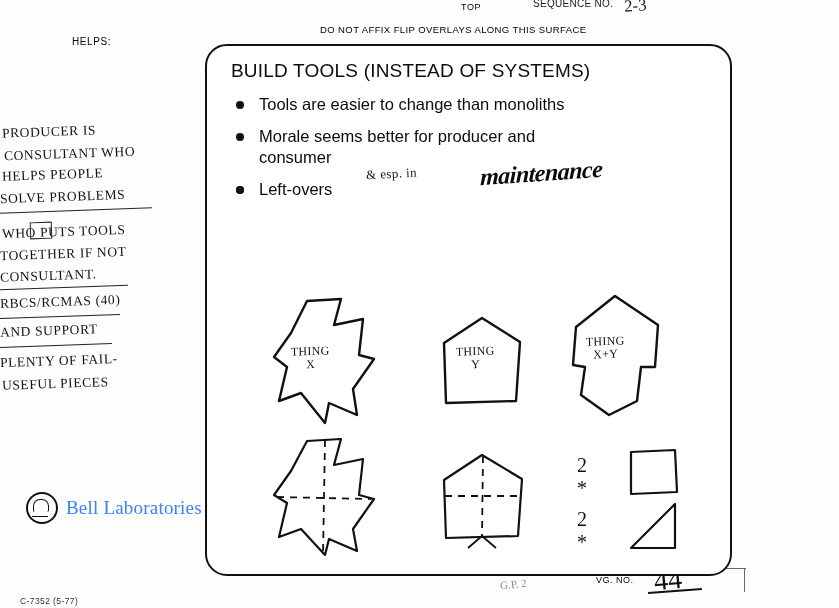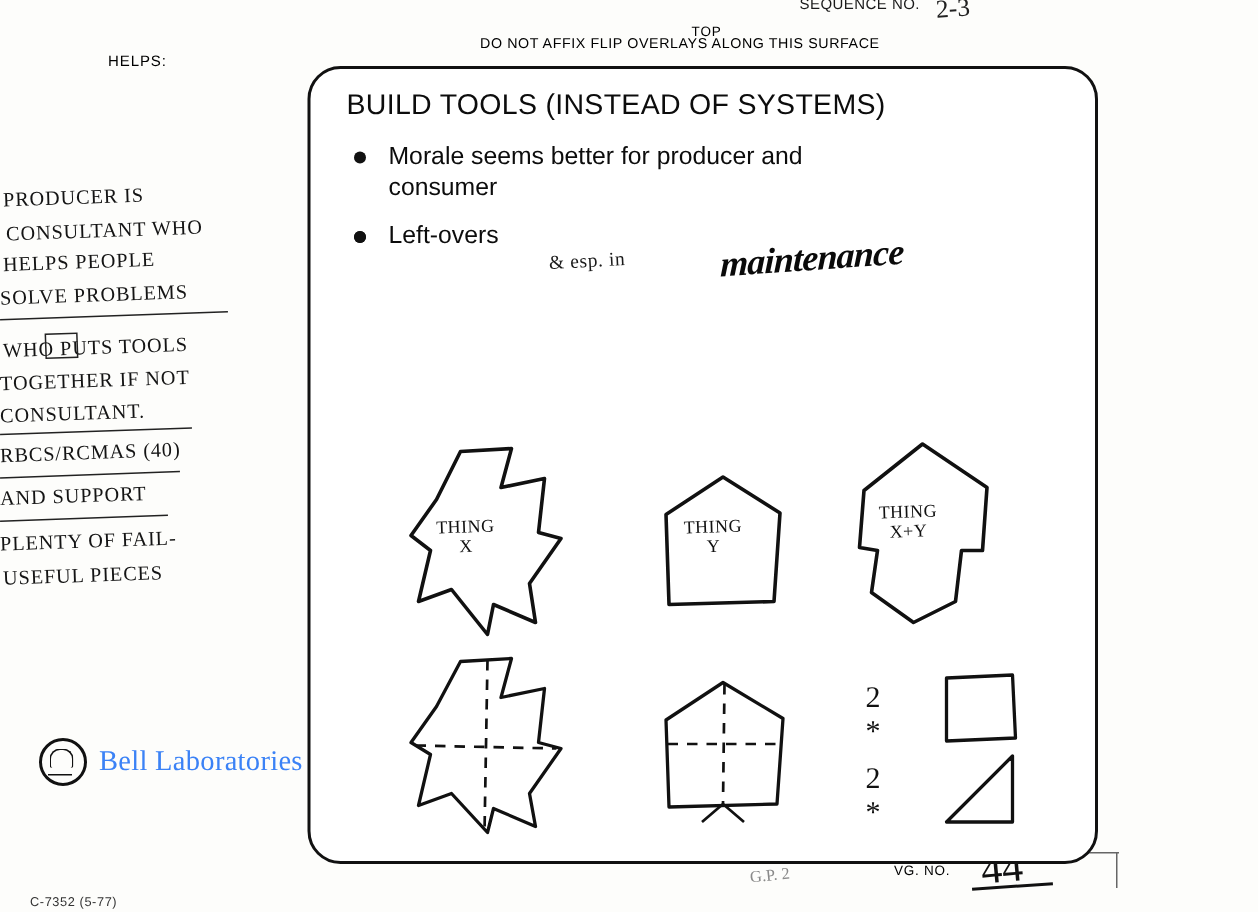--- a/index.html
+++ b/index.html
@@ -35,21 +35,21 @@
     left: 624px;
     top: -4px;
     font-family: "Liberation Serif", serif;
     font-size: 17px;
     color: #222;
     transform: rotate(-4deg);
   }
   .form-top-label {
     position: absolute;
     left: 461px;
-    top: 16px;
+    top: 2px;
     font-size: 9px;
     letter-spacing: .6px;
   }
   .form-top-note {
     position: absolute;
     left: 320px;
     top: 24px;
     font-size: 9.5px;
     letter-spacing: .4px;
   }
@@ -338,20 +338,24 @@
 
   <div class="bell-logo">
     <div class="bell-mark"></div>
     <div class="bell-text">Bell Laboratories</div>
   </div>
 
   <div class="slide">
     <div class="slide-inner">
       <h1 class="slide-title">BUILD TOOLS (INSTEAD OF SYSTEMS)</h1>
       <ul class="bullets">
+        <li>
+          <span class="dot"></span>
+          <span>Tools are easier to change than monoliths</span>
+        </li>
         <li class="bullet-2">
           <span class="dot"></span>
           <span>Morale seems better for producer and consumer</span>
         </li>
         <li>
           <span class="dot"></span>
         </li>
         <li>
           <span class="dot"></span>
           <span>Left-overs</span>

